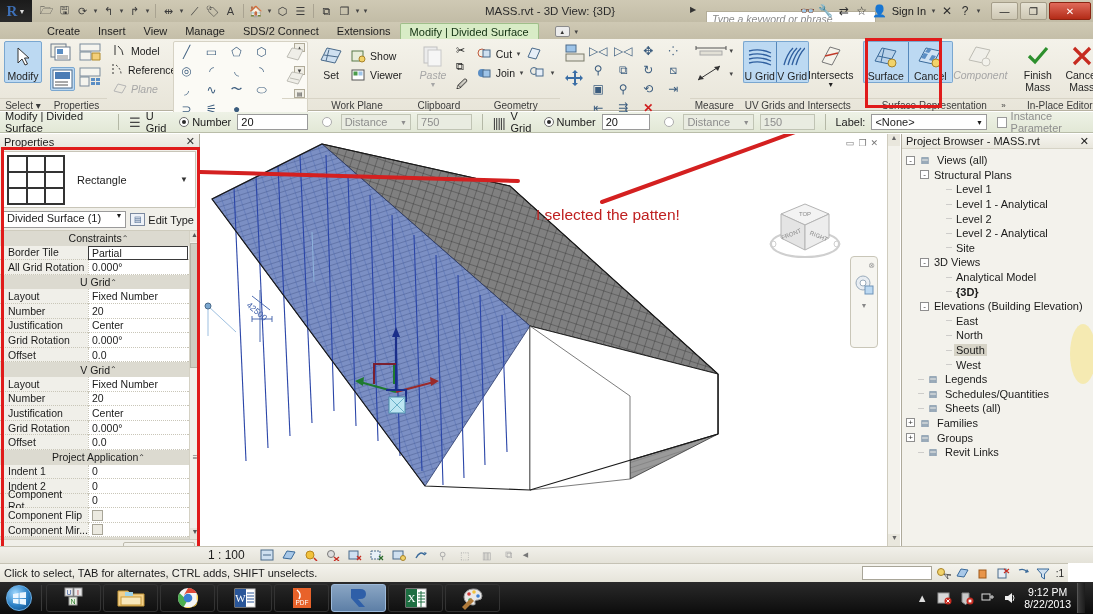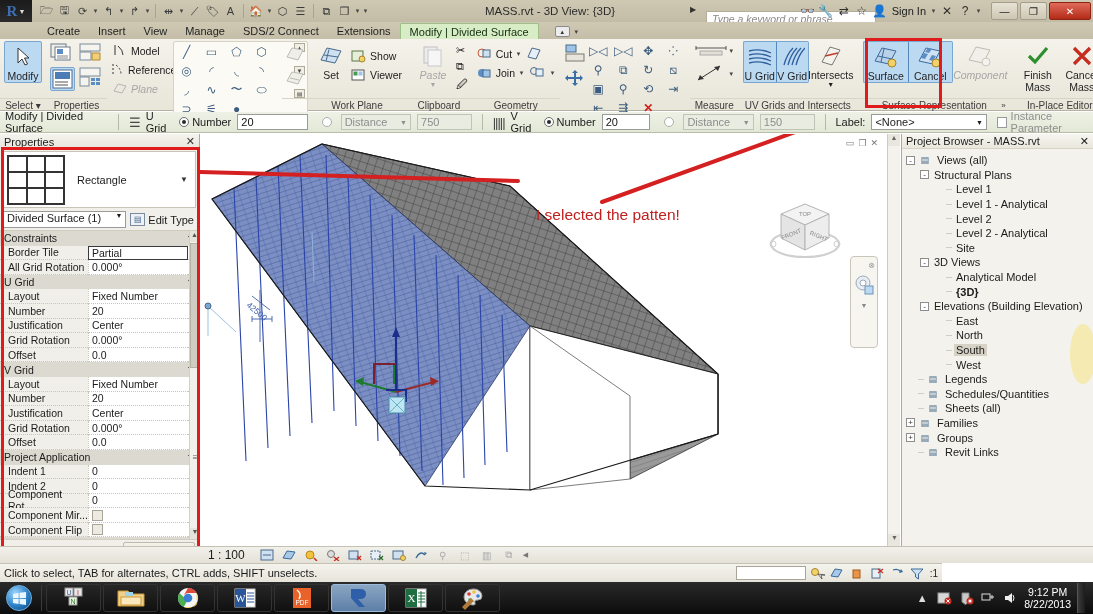--- a/index.html
+++ b/index.html
@@ -165,21 +165,21 @@
     flex:1; height:17px; background:#fff; border:1px solid #9a9a9a; font-size:11px;
     display:flex;align-items:flex-start;justify-content:space-between; padding:0 3px;
   }
   .edit-type { display:flex;align-items:center;gap:3px; font-size:11px; padding-right:2px;}
   .edit-type .eic { width:15px;height:13px; display:flex;align-items:center;justify-content:center;
      border:1px solid #7c8aa0; background:#eef2f8; font-size:8px; color:#3a5a84; }
   .ptable { flex:1; overflow:hidden; position:relative; margin:0 0 0 0; border-top:1px solid #cfccbe; }
   .prow { display:flex; height:14.6px; align-items:stretch; font-size:10.5px; }
   .prow.group {
     background:#dcdad0; font-weight:normal; color:#1b1b1b;
-    align-items:center; padding-left:4px; justify-content:space-between; padding-right:6px;
+    align-items:center; padding-left:4px; justify-content:center; padding-right:6px;
   }
   .prow.group .chev { font-size:8px; color:#333; }
   .pk { width:88px; padding-left:8px; display:flex;align-items:center; background:#f0efe9;
         border-bottom:1px dotted #c9c6b8; }
   .pv { flex:1; display:flex;align-items:center; padding-left:3px; background:#fff;
         border-bottom:1px dotted #c9c6b8; border-left:1px dotted #c9c6b8;}
   .pv.boxed { border:1px solid #3a3a3a; }
   .pgrip { width:11px; background:#fff; border-bottom:1px dotted #c9c6b8;
         display:flex;align-items:center;justify-content:center;}
   .pgrip i { display:block; width:7px;height:11px; border:1px solid #b4b1a4; border-radius:1px; background:#fbfbf8;}
@@ -244,21 +244,21 @@
 
   
   .viewctrlbar {
     position:absolute; left:0; top:546px; width:1093px; height:17px;
     background:linear-gradient(to bottom,#f1f0ea,#e4e2d8);
     border-top:1px solid #c5c2b4; display:flex; align-items:center; padding-left:208px; gap:6px;
   }
   .scale { font-size:12px; color:#1b1b1b; margin-right:8px; }
   .vc { width:16px;height:14px; display:flex;align-items:center;justify-content:center; font-size:10px; color:#3b5c7e;}
   .statusbar {
-    position:absolute; left:0; top:563px; width:942px; height:19px;
+    position:absolute; left:0; top:563px; width:1068px; height:19px;
     background:linear-gradient(to bottom,#f4f3ed,#e6e4da);
     border-top:1px solid #c5c2b4; display:flex; align-items:center;
     padding:0 4px; font-size:11px; justify-content:space-between;gap:42px;
   }
   .sb-right { display:flex; align-items:center; gap:4px; }
   .sb-input { width:70px; height:14px; background:#fff; border:1px solid #a8a598; }
   .filter-count { font-size:10px; color:#1b1b1b; }
 
   
   .taskbar {
@@ -963,30 +963,30 @@
             <div class="pgrip">
               <i></i>
             </div>
           </div>
           <div class="prow">
             <div class="pk">Component Rot...</div>
             <div class="pv">0</div>
             <div class="pgrip"></div>
           </div>
           <div class="prow">
-            <div class="pk">Component Mir...</div>
+            <div class="pk">Component Flip</div>
             <div class="pv">
               <span class="pvchk"></span>
             </div>
             <div class="pgrip">
               <i></i>
             </div>
           </div>
           <div class="prow">
-            <div class="pk">Component Flip</div>
+            <div class="pk">Component Mir...</div>
             <div class="pv">
               <span class="pvchk"></span>
             </div>
             <div class="pgrip">
               <i></i>
             </div>
           </div>
           <div class="prow group">
             <span>Identity Data</span>
           </div>

